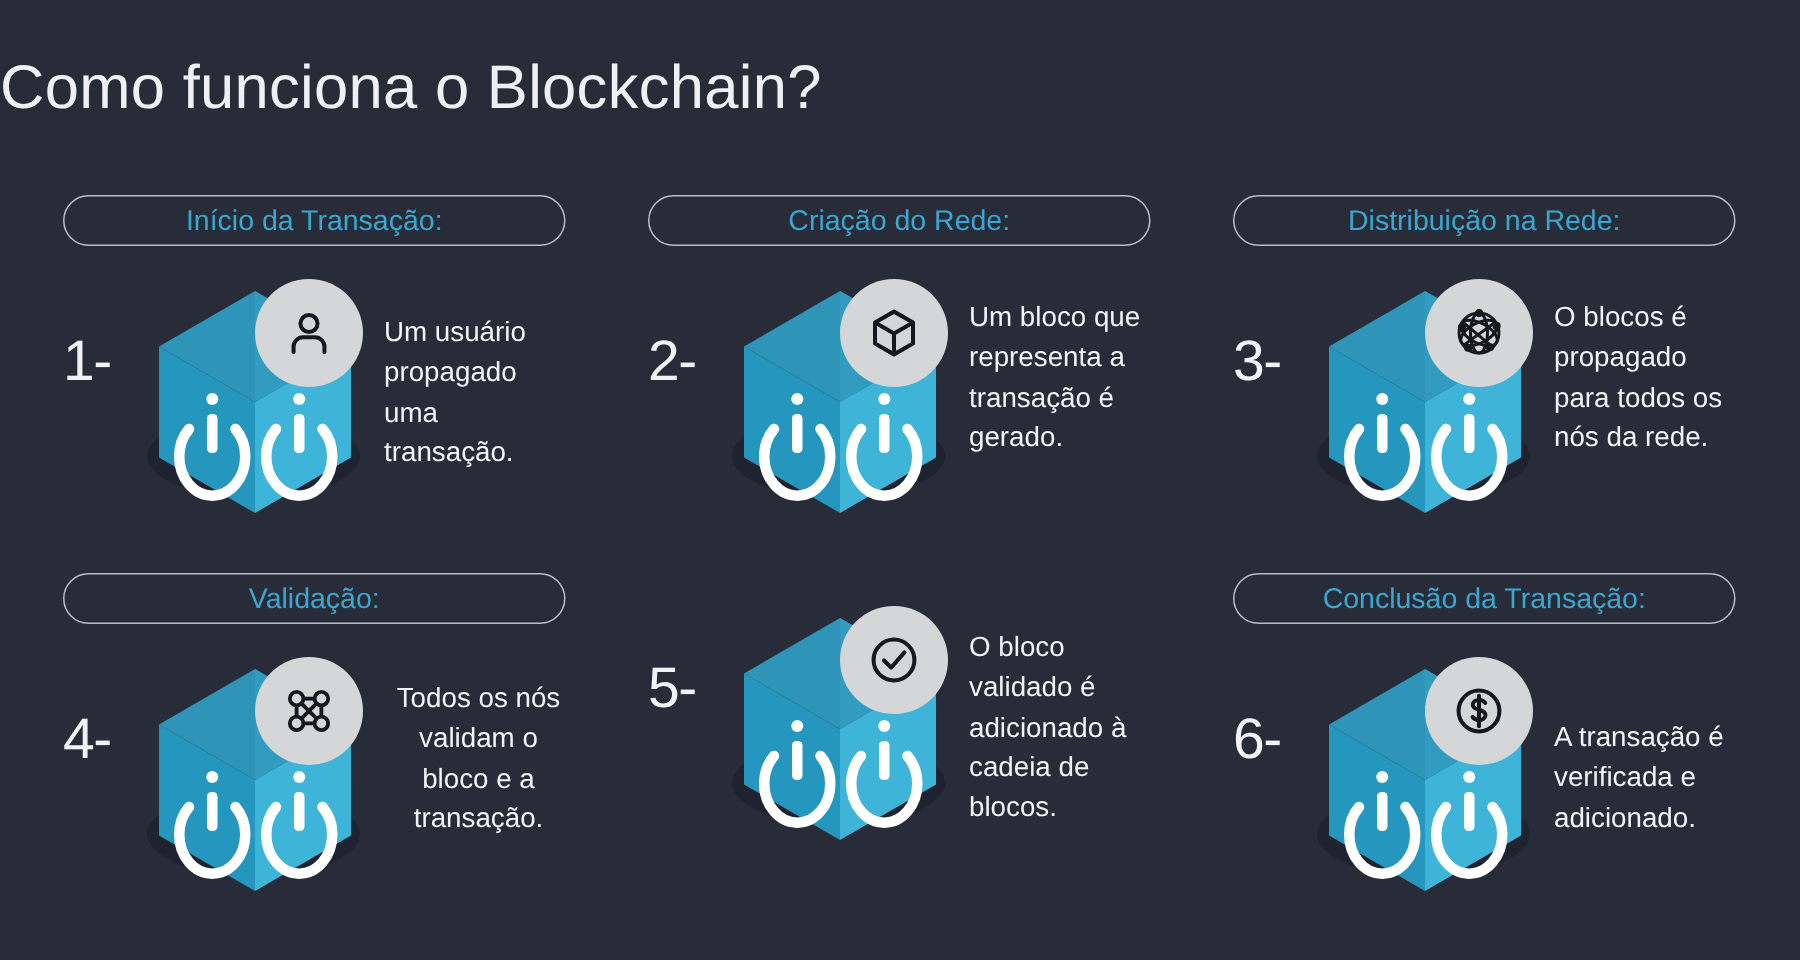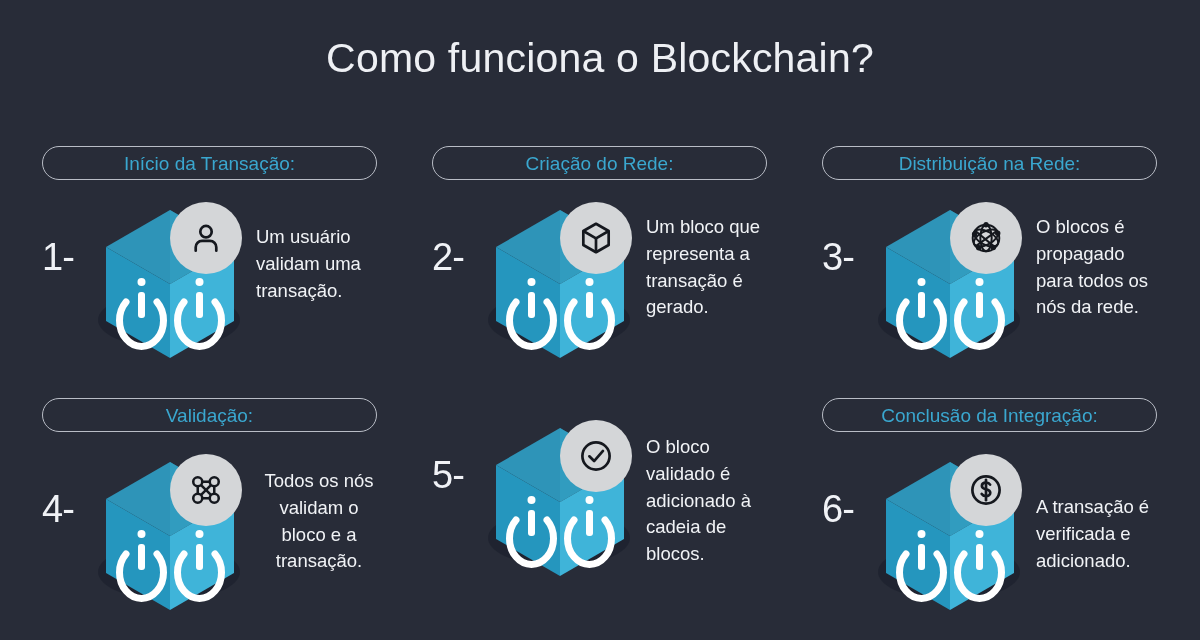--- a/index.html
+++ b/index.html
@@ -15,42 +15,41 @@
   .canvas {
     position:relative;
     width:1200px; height:640px;
     background:#282c38;
   }
 
   
   .page-title {
     position:absolute;
     top:38px; left:0; right:0;
-    text-align:center;
     font-size:41px;
     font-weight:400;
     color:#eef0f4;
     letter-spacing:0.2px;
     line-height:1;
   }
 
   
   .grid {
     position:absolute;
     top:130px; left:0;
     width:1200px;
     display:grid;
     grid-template-columns:repeat(3, 390px);
     grid-template-rows:252px 252px;
     column-gap:0;
     row-gap:0;
     padding-left:42px;
   }
 
-  .cell { position:relative; width:390px;margin-top:16px; }
+  .cell { position:relative; width:390px; }
 
   
   .pill {
     width:335px;
     height:34px;
     border:1.6px solid #b9bdc6;
     border-radius:18px;
     display:flex;
     align-items:center;
     justify-content:center;
@@ -172,21 +171,21 @@
             <rect x="96" y="86" width="7" height="26" rx="3" fill="#ffffff"></rect>
             <circle cx="99.5" cy="76" r="4" fill="#ffffff"></circle>
           </svg>
           <div class="badge">
             <svg width="38" height="38" viewBox="0 0 24 24" fill="none" stroke="#15181e" stroke-width="1.7" stroke-linecap="round" stroke-linejoin="round">
               <circle cx="12" cy="8" r="3.6"></circle>
               <path d="M5.5 20v-2.2a4 4 0 0 1 4-4h5a4 4 0 0 1 4 4V20"></path>
             </svg>
           </div>
         </div>
-        <div class="step-text">Um usuário validam uma transação.</div>
+        <div class="step-text">Um usuário propagado uma transação.</div>
       </div>
     </div>
 
     <div class="cell cell-2">
       <div class="pill">
         <span class="pill-label">Criação do Rede:</span>
       </div>
       <div class="step-body">
         <div class="step-num">2-</div>
         <div class="cube-wrap">
@@ -333,21 +332,21 @@
               <polyline points="7.8,12.2 10.8,15.2 16.4,8.8"></polyline>
             </svg>
           </div>
         </div>
         <div class="step-text">O bloco validado é adicionado à cadeia de blocos.</div>
       </div>
     </div>
 
     <div class="cell cell-6">
       <div class="pill">
-        <span class="pill-label">Conclusão da Integração:</span>
+        <span class="pill-label">Conclusão da Transação:</span>
       </div>
       <div class="step-body">
         <div class="step-num">6-</div>
         <div class="cube-wrap">
           <div class="cube-shadow"></div>
           <svg class="cube-svg" width="140" height="160" viewBox="0 0 140 160">
             <polygon points="70,4 134,41 70,78 6,41" fill="#2e94b8"></polygon>
             <polygon points="6,41 70,78 70,152 6,115" fill="#2596be"></polygon>
             <polygon points="134,41 134,115 70,152 70,78" fill="#3fb4d9"></polygon>
             <polygon points="70,4 134,41 70,78" fill="#35a2c4" opacity="0.55"></polygon>

